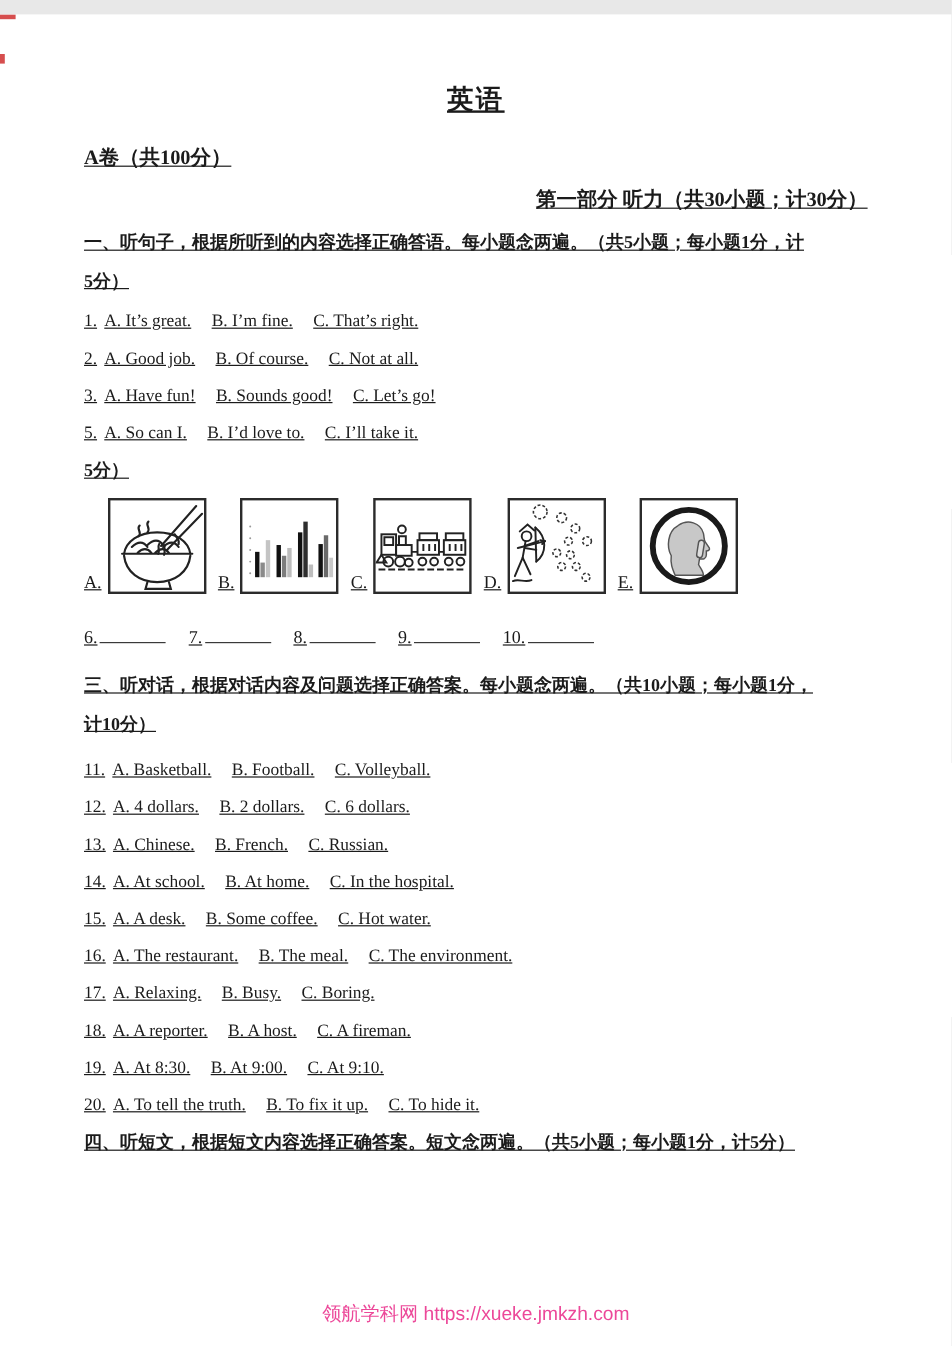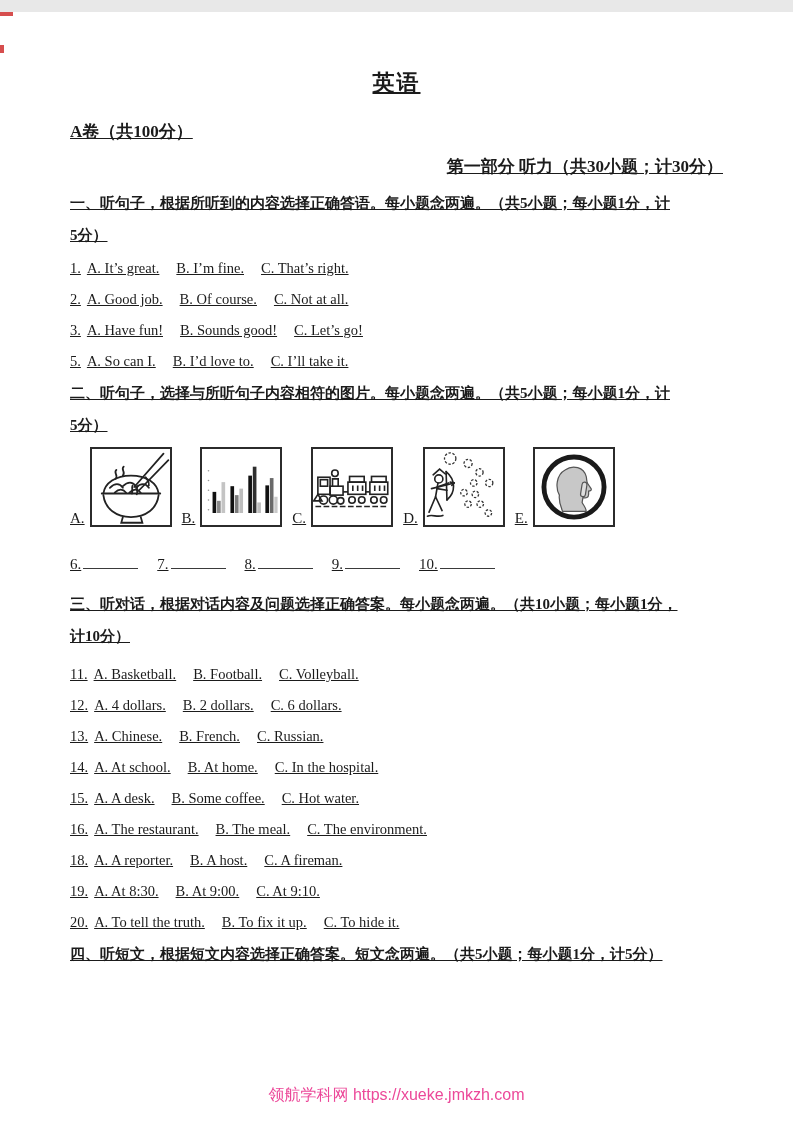--- a/index.html
+++ b/index.html
@@ -61,21 +61,20 @@
         <div class="q">
           <span class="qnum">3.</span><span class="opt">A. Have fun!</span><span class="opt">B. Sounds good!</span><span class="opt">C. Let’s go!</span>
         </div>
         <div class="q">
           <span class="qnum">5.</span><span class="opt">A. So can I.</span><span class="opt">B. I’d love to.</span><span class="opt">C. I’ll take it.</span>
         </div>
       </div>
     </div>
 
     <div>
-      <div class="sec-line">二、听句子，选择与所听句子内容相符的图片。每小题念两遍。（共5小题；每小题1分，计</div>
       <div class="sec-line">5分）</div>
 
       <div class="figures-row">
 
         <div class="figure">
           <span class="fig-label">A.</span>
           <div class="fig-box">
             <svg viewBox="0 0 96 92">
               <g fill="none" stroke="#222" stroke-width="2.2" stroke-linecap="round">
                 <path d="M30 25c-4 4 3 6-1 11"></path>
@@ -227,20 +226,23 @@
         <div class="q">
           <span class="qnum">14.</span><span class="opt">A. At school.</span><span class="opt">B. At home.</span><span class="opt">C. In the hospital.</span>
         </div>
         <div class="q">
           <span class="qnum">15.</span><span class="opt">A. A desk.</span><span class="opt">B. Some coffee.</span><span class="opt">C. Hot water.</span>
         </div>
         <div class="q">
           <span class="qnum">16.</span><span class="opt">A. The restaurant.</span><span class="opt">B. The meal.</span><span class="opt">C. The environment.</span>
         </div>
         <div class="q">
+          <span class="qnum">17.</span><span class="opt">A. Relaxing.</span><span class="opt">B. Busy.</span><span class="opt">C. Boring.</span>
+        </div>
+        <div class="q">
           <span class="qnum">18.</span><span class="opt">A. A reporter.</span><span class="opt">B. A host.</span><span class="opt">C. A fireman.</span>
         </div>
         <div class="q">
           <span class="qnum">19.</span><span class="opt">A. At 8:30.</span><span class="opt">B. At 9:00.</span><span class="opt">C. At 9:10.</span>
         </div>
         <div class="q">
           <span class="qnum">20.</span><span class="opt">A. To tell the truth.</span><span class="opt">B. To fix it up.</span><span class="opt">C. To hide it.</span>
         </div>
       </div>
     </div>

